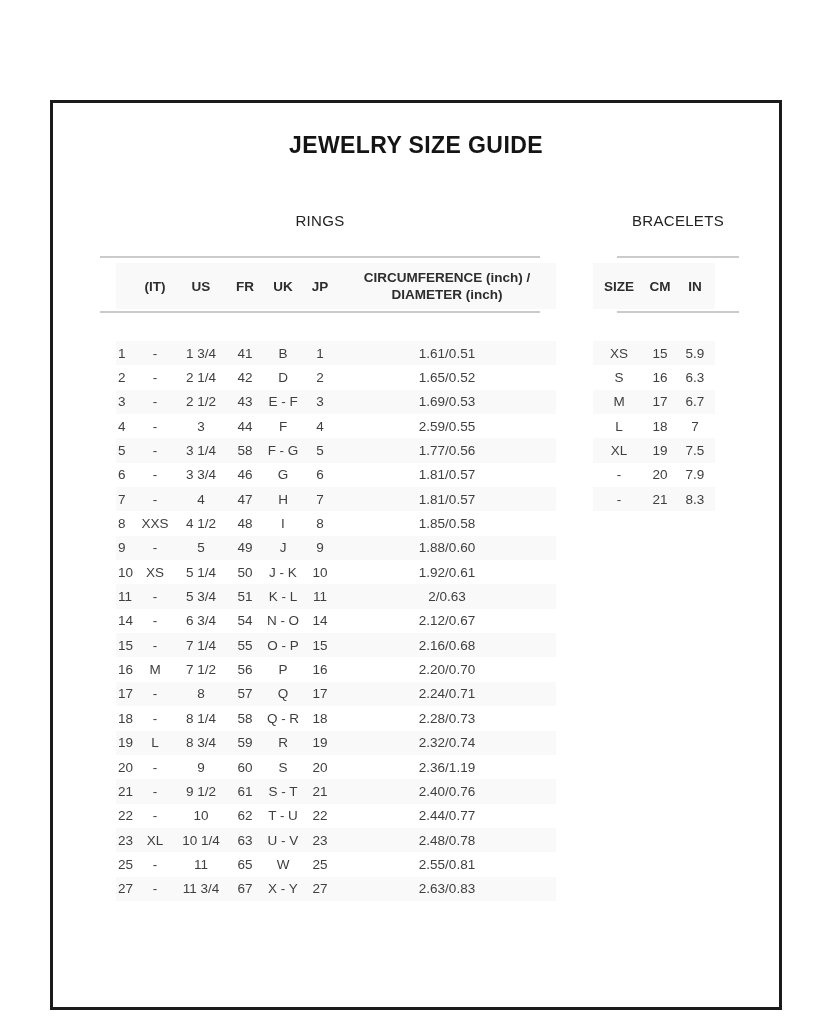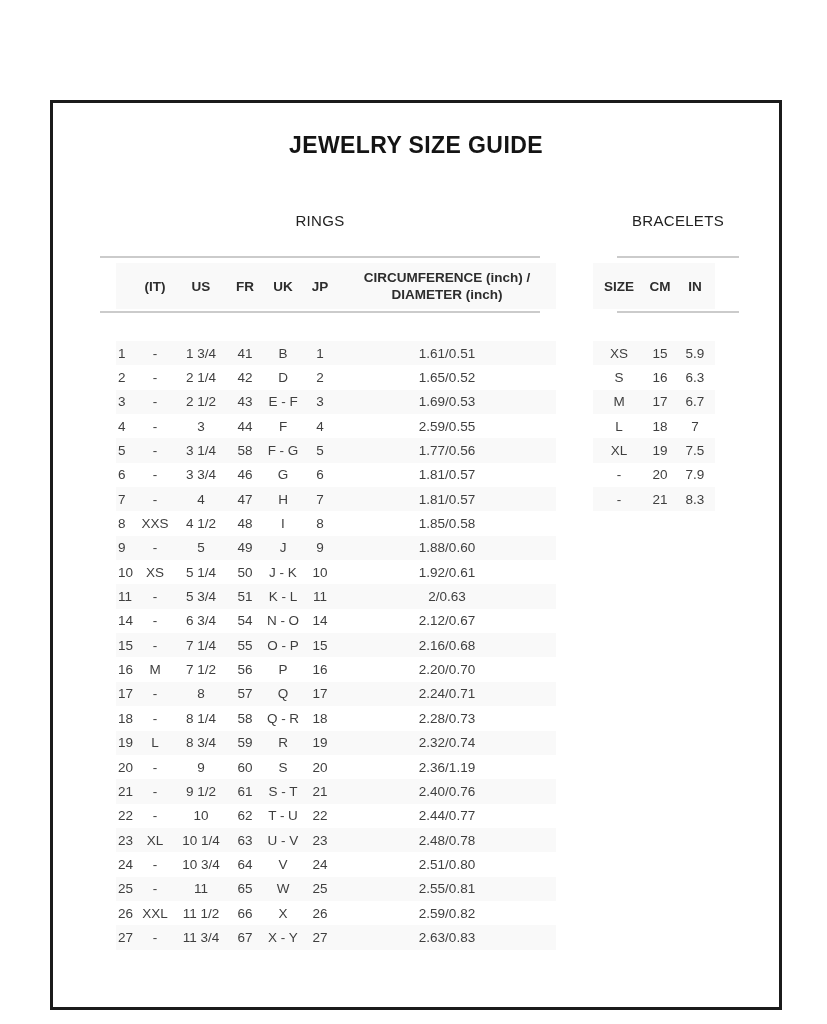--- a/index.html
+++ b/index.html
@@ -319,45 +319,27 @@
         <tr>
           <td>23</td>
           <td>XL</td>
           <td>10 1/4</td>
           <td>63</td>
           <td>U - V</td>
           <td>23</td>
           <td>2.48/0.78</td>
         </tr>
         <tr>
-          <td>24</td>
-          <td>-</td>
-          <td>10 3/4</td>
-          <td>64</td>
-          <td>V</td>
-          <td>24</td>
-          <td>2.51/0.80</td>
-        </tr>
-        <tr>
           <td>25</td>
           <td>-</td>
           <td>11</td>
           <td>65</td>
           <td>W</td>
           <td>25</td>
           <td>2.55/0.81</td>
-        </tr>
-        <tr>
-          <td>26</td>
-          <td>XXL</td>
-          <td>11 1/2</td>
-          <td>66</td>
-          <td>X</td>
-          <td>26</td>
-          <td>2.59/0.82</td>
         </tr>
         <tr>
           <td>27</td>
           <td>-</td>
           <td>11 3/4</td>
           <td>67</td>
           <td>X - Y</td>
           <td>27</td>
           <td>2.63/0.83</td>
         </tr>

